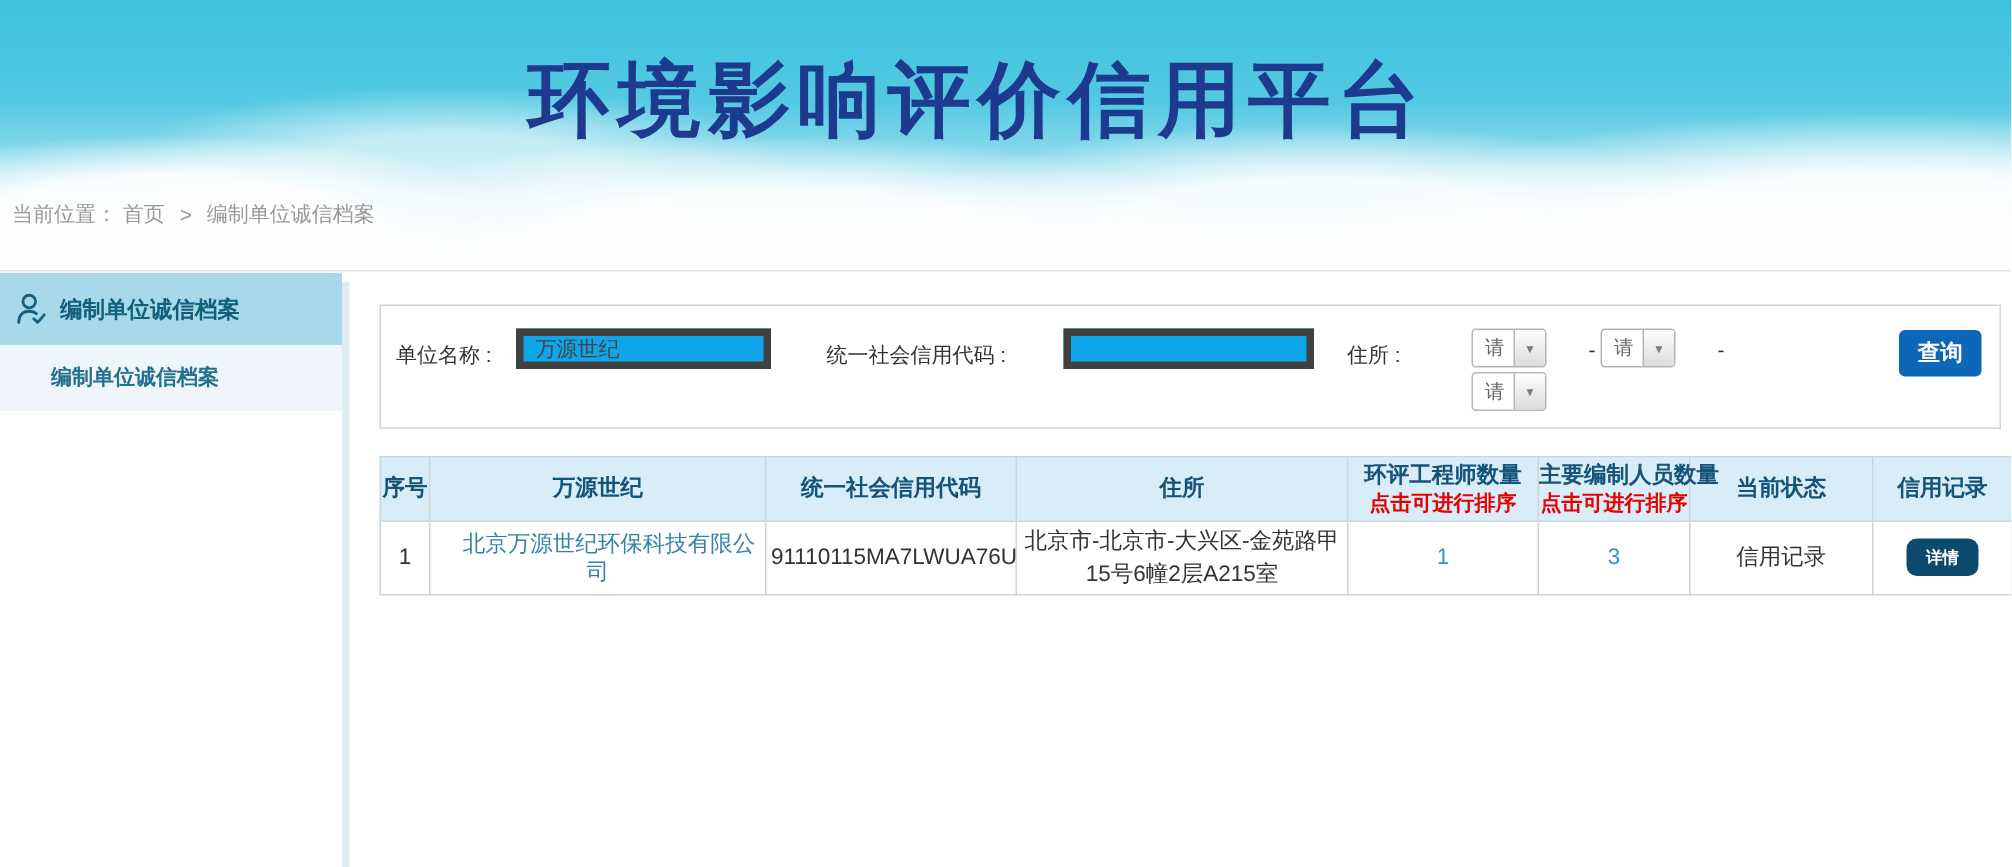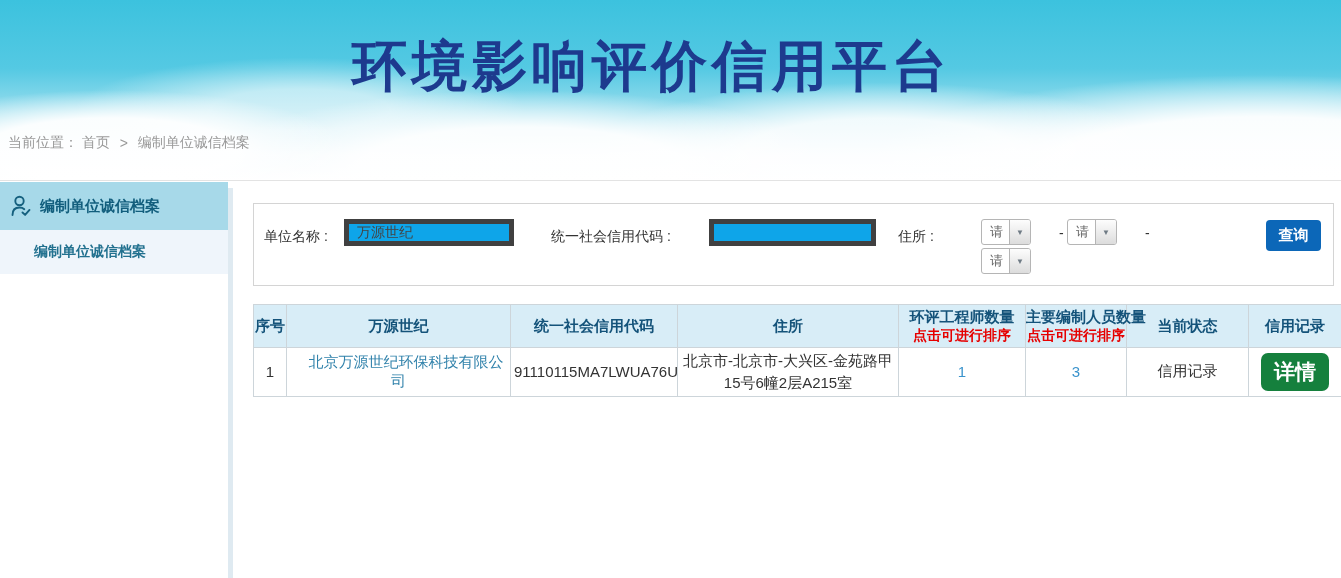--- a/index.html
+++ b/index.html
@@ -79,21 +79,21 @@
     background:#d8edf7; color:#14537a; font-size:15px; font-weight:bold;
     height:43px; white-space:nowrap; overflow:visible; line-height:1.25; padding:1px 0;
   }
   .results th.sortable { cursor:pointer; }
   .sort-hint { font-size:14px; font-weight:bold; color:#e60000; }
   .results td { background:#fff; height:44px; font-size:15px; color:#333; padding:2px 3px; }
   .cell-addr { font-size:14px; line-height:1.45; }
   .link-company { color:#3182ab; cursor:pointer;margin-left:15px; }
   .link-num { color:#3a93cc; cursor:pointer; }
   .btn-detail {
-    background:#15803d; color:#fff; font-size:21px; font-weight:bold;
+    background:#0c4a6e; color:#fff; font-size:11px; font-weight:bold;
     border:none; border-radius:7px; padding:5px 13px; cursor:pointer; font-family:Liberation Serif, serif;
   }
 </style>
 </head>
 <body>
 
 <div class="page">
 
   <div class="hero">
     <div class="site-title">环境影响评价信用平台</div>

